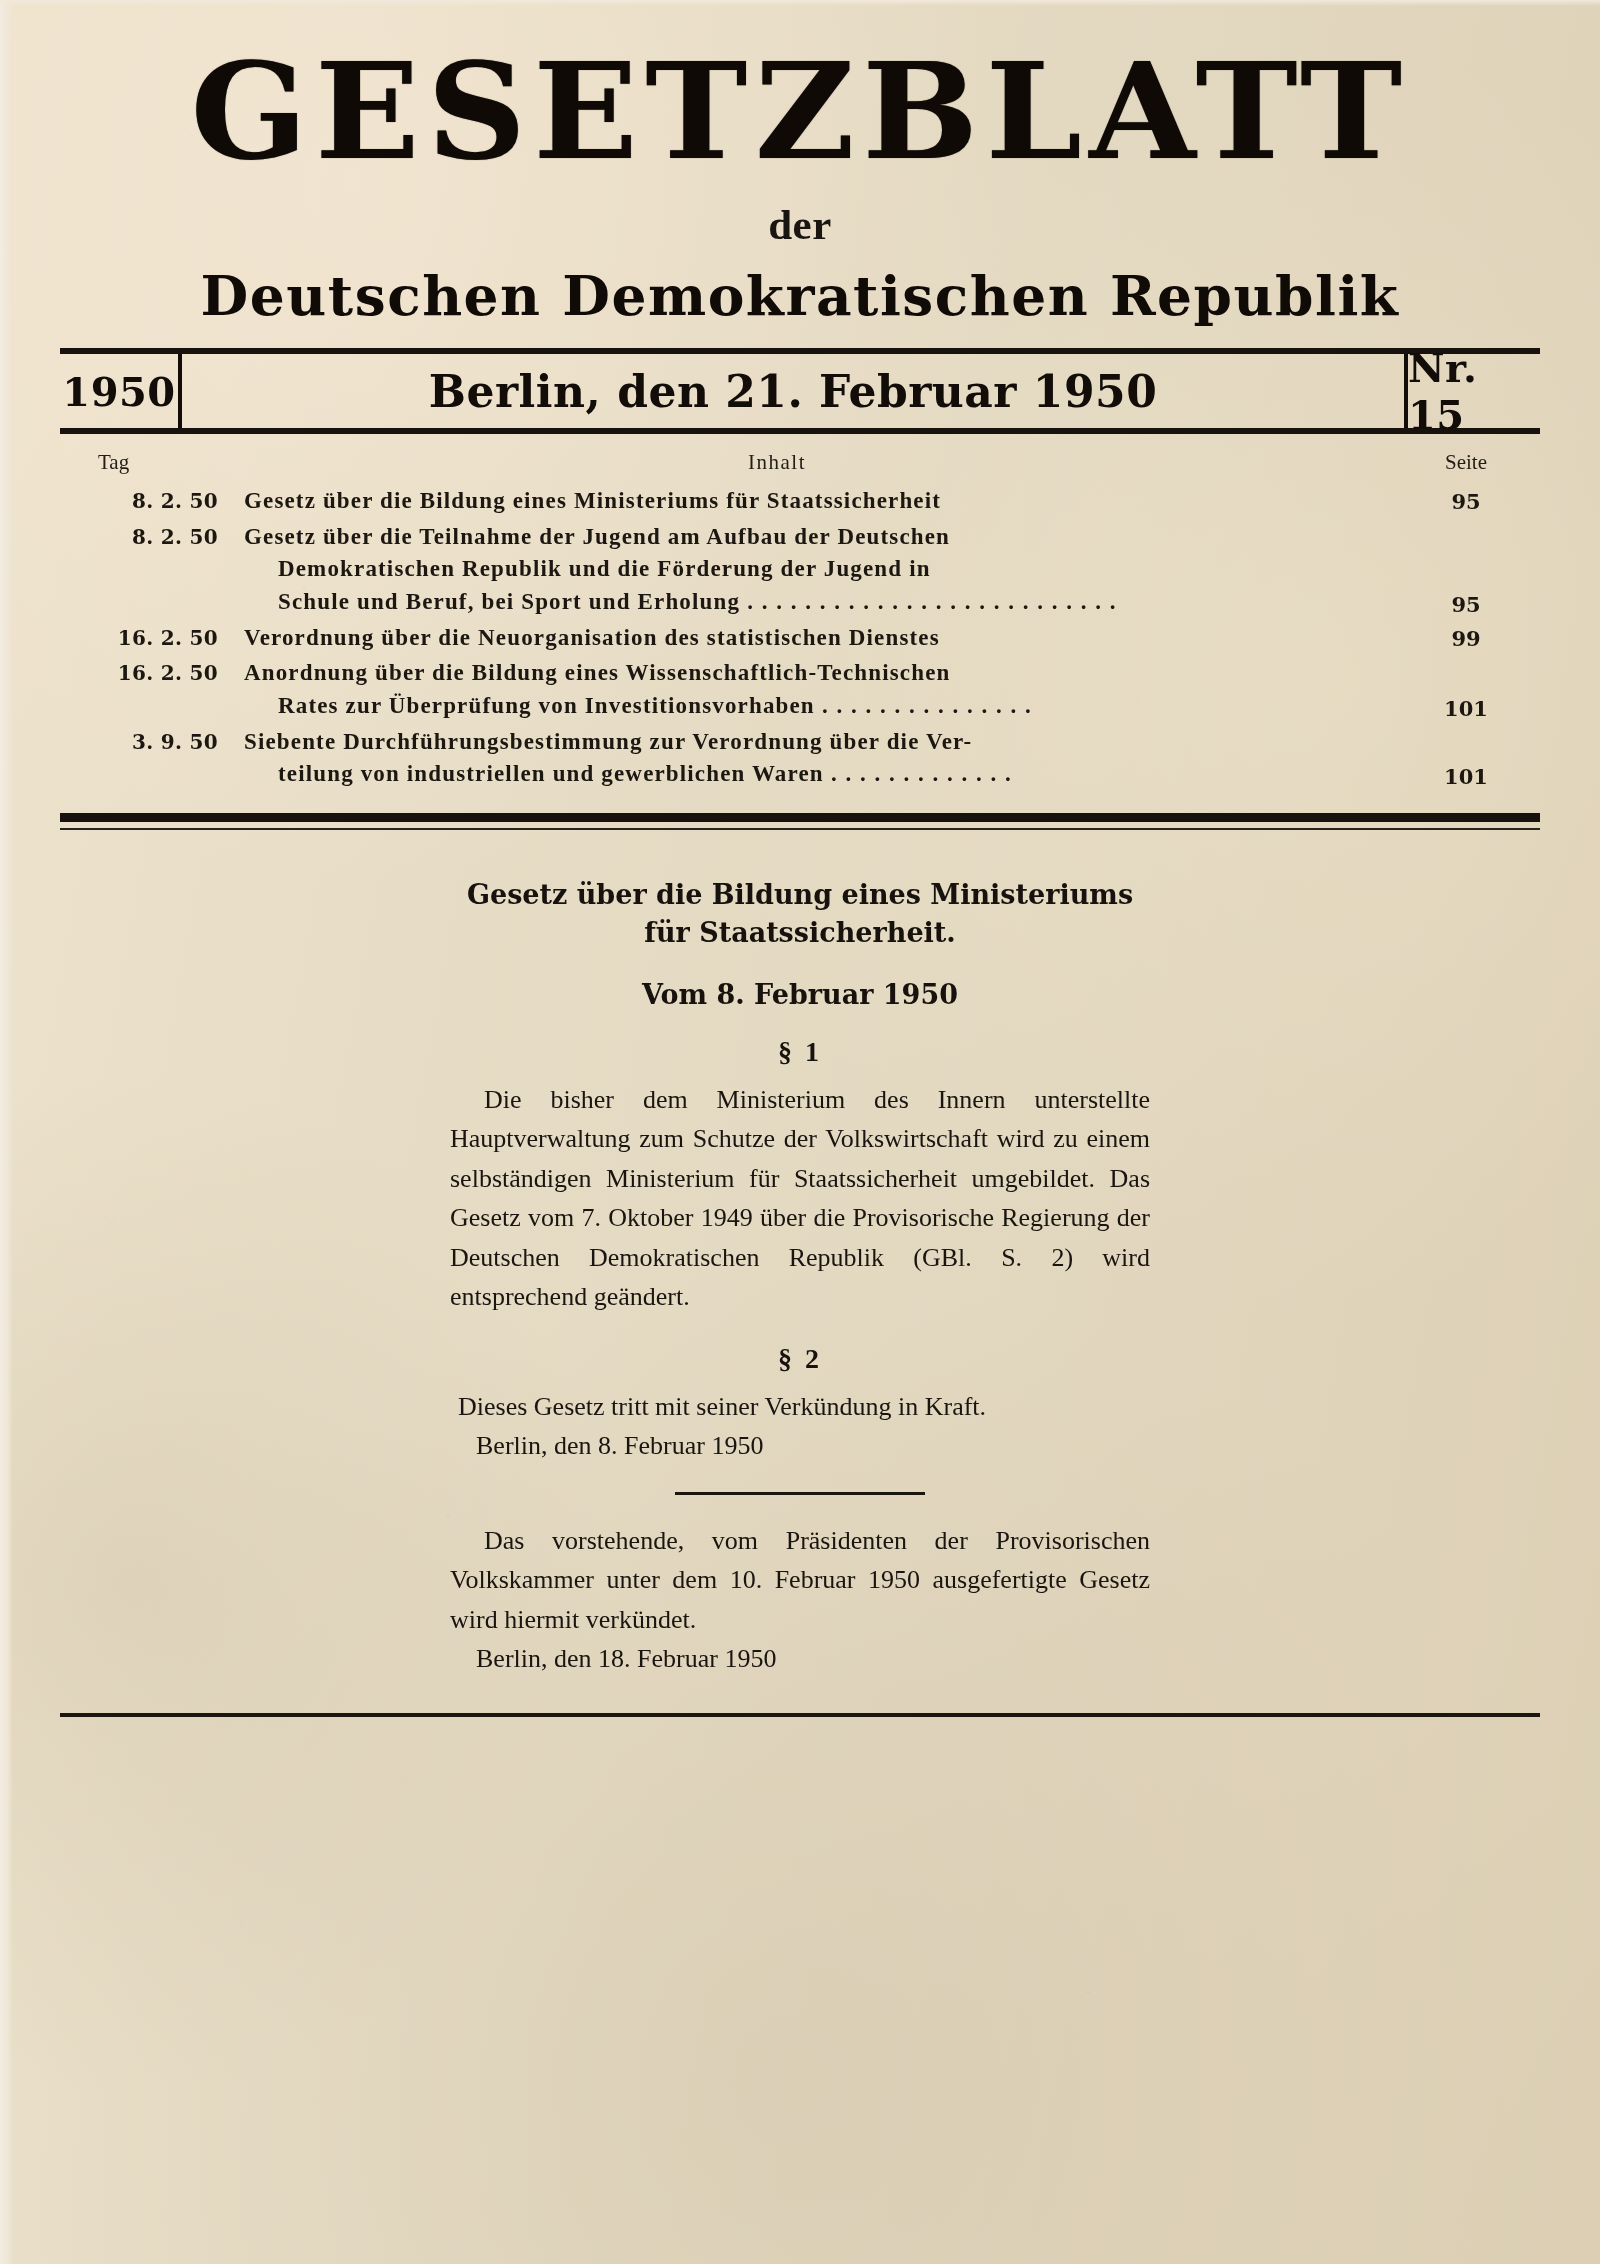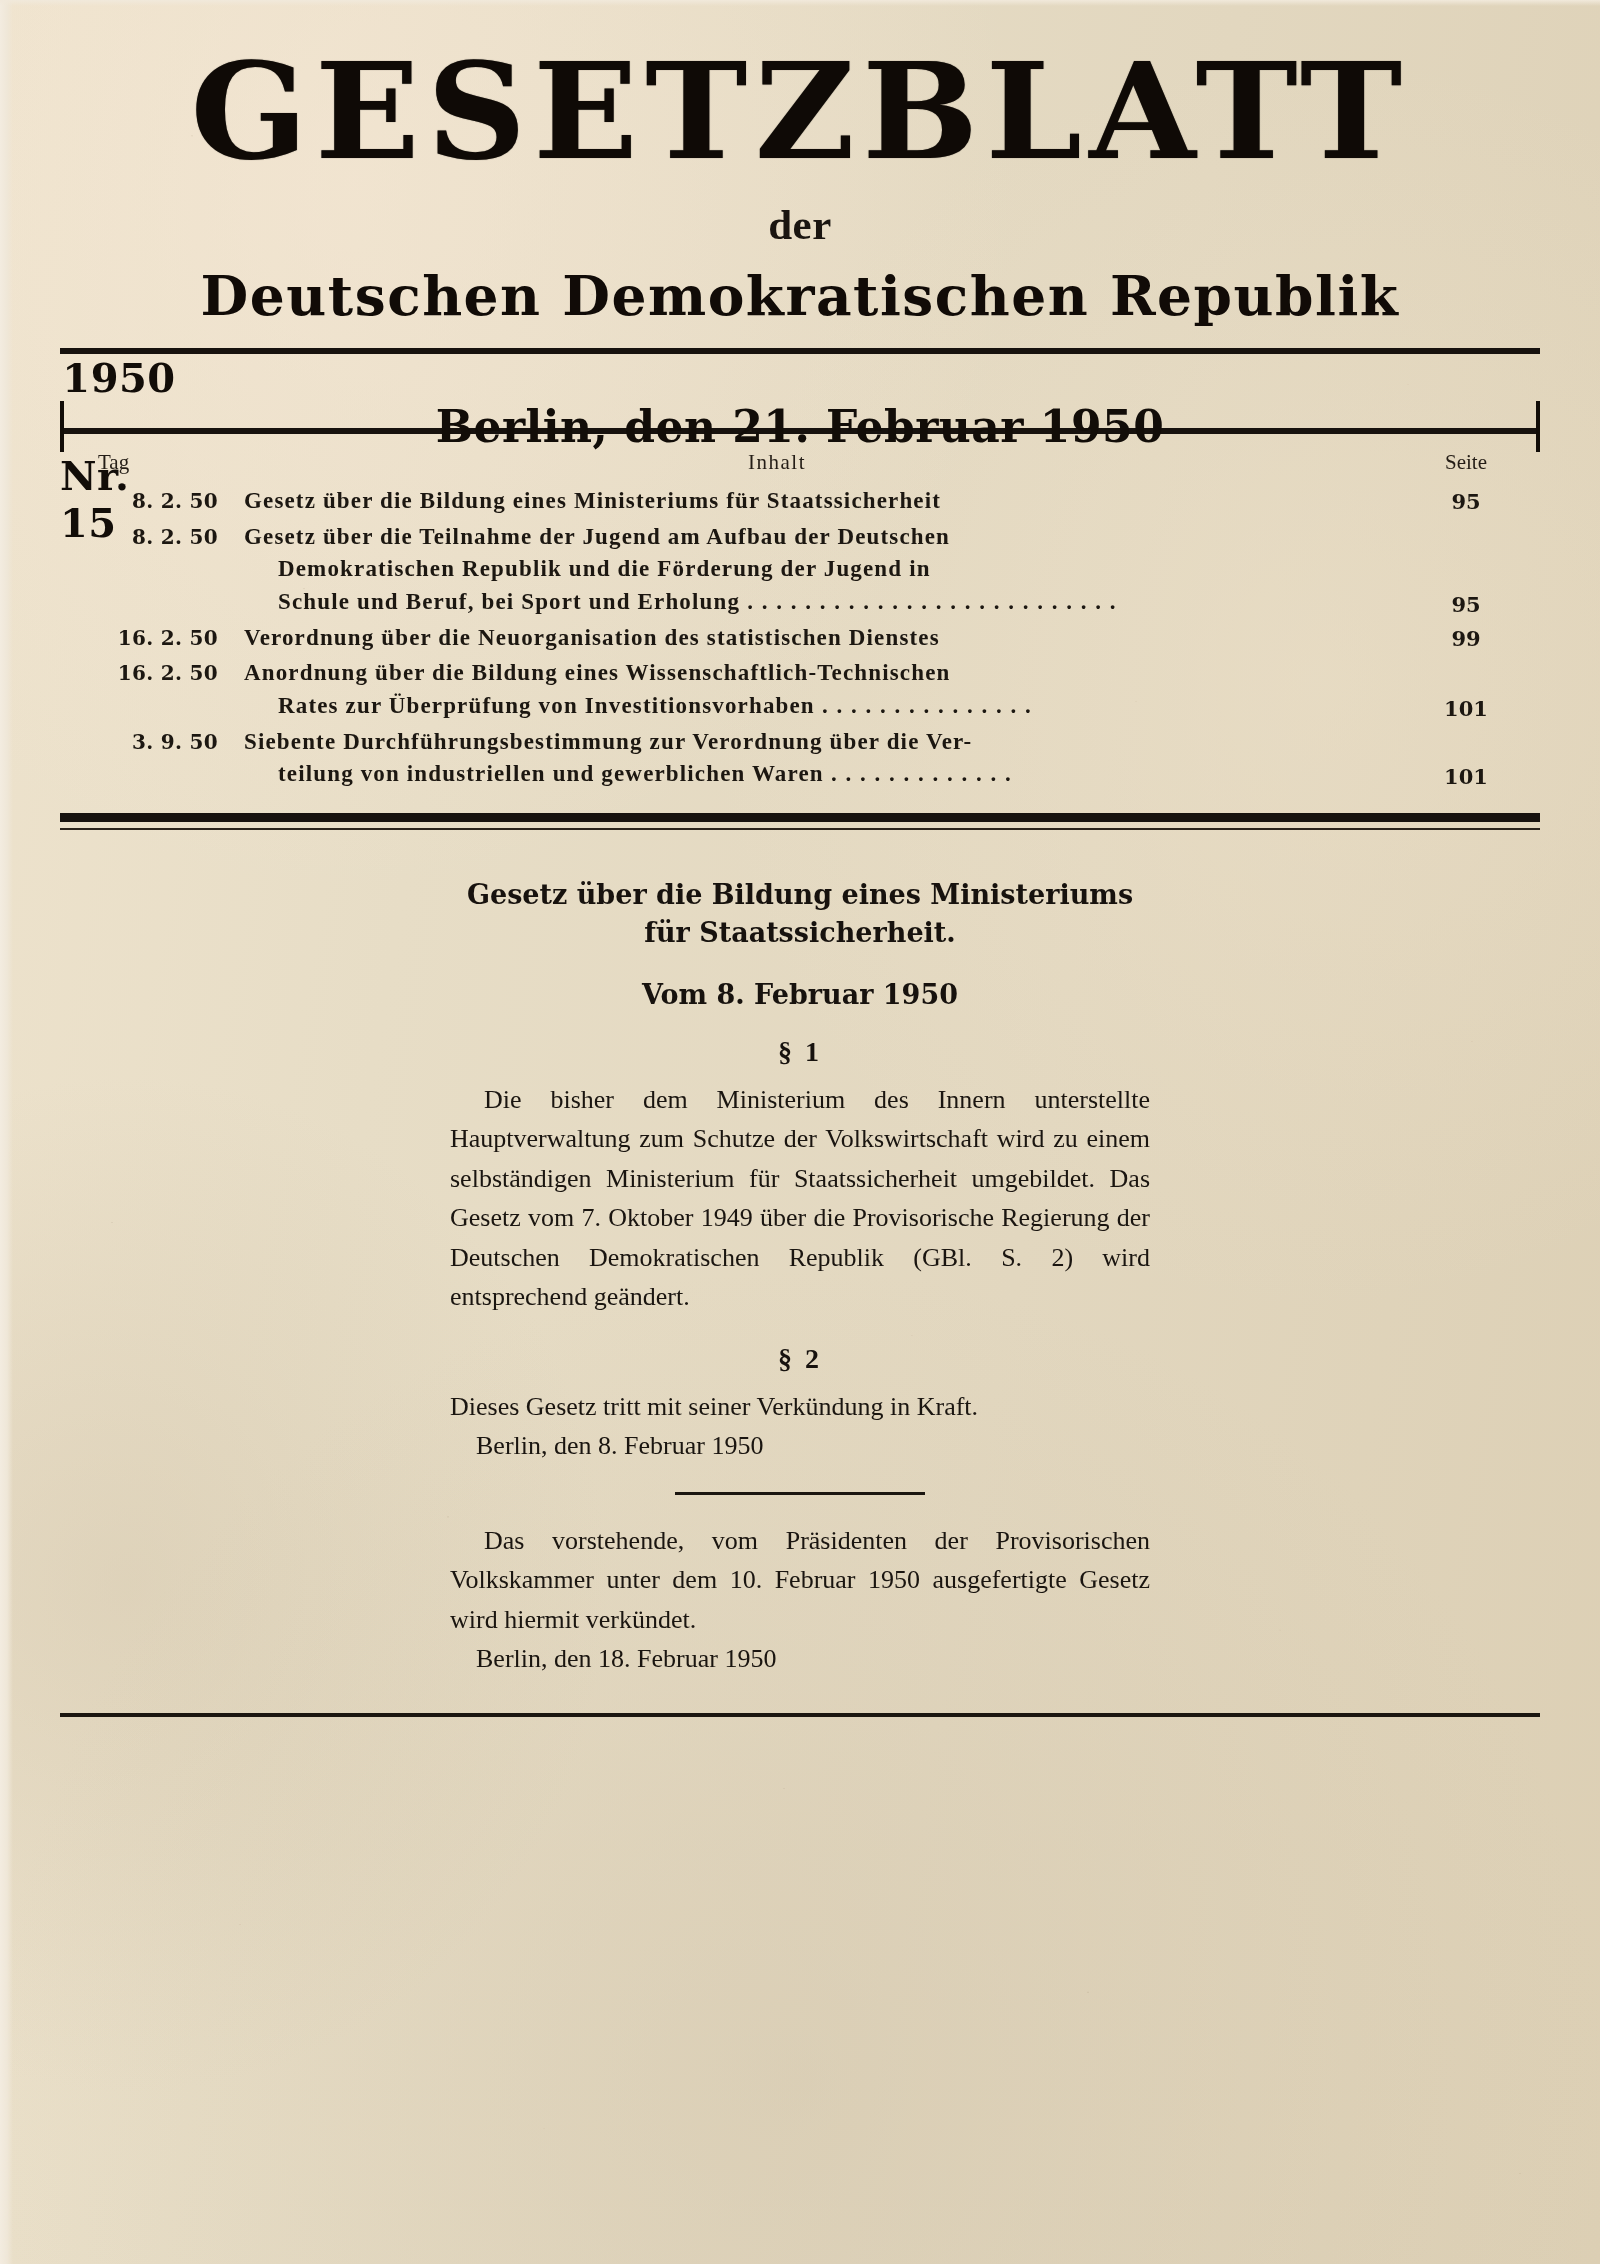--- a/index.html
+++ b/index.html
@@ -116,21 +116,20 @@
   }
 
   
   .issue-bar {
     margin-top: 20px;
     border-top: 6px solid #17120e;
     border-bottom: 6px solid #17120e;
     display: flex;
     align-items: stretch;
     height: 74px;
-    flex-direction: column;
   }
   .issue-year,
   .issue-number {
     display: flex;
     align-items: center;
     justify-content: center;
     font-family: "DejaVu Serif", "Liberation Serif", serif;
     font-weight: 700;
     font-size: 40px;
     letter-spacing: .5px;
@@ -271,21 +270,21 @@
   .law-para {
     font-family: "Liberation Serif", serif;
     font-size: 26px;
     line-height: 1.52;
     color: #1a1510;
     text-align: justify;
     text-align-last: left;
     text-indent: 34px;
     margin: 0;
   }
-  .law-para.no-indent { text-indent: 0; }
+  .law-para.no-indent { text-indent: 0; margin-left: 8px; }
   .law-line {
     font-family: "Liberation Serif", serif;
     font-size: 26px;
     line-height: 1.52;
     color: #1a1510;
     padding-left: 26px;
   }
   .sign-block {
     text-align: center;
     margin-top: 26px;

